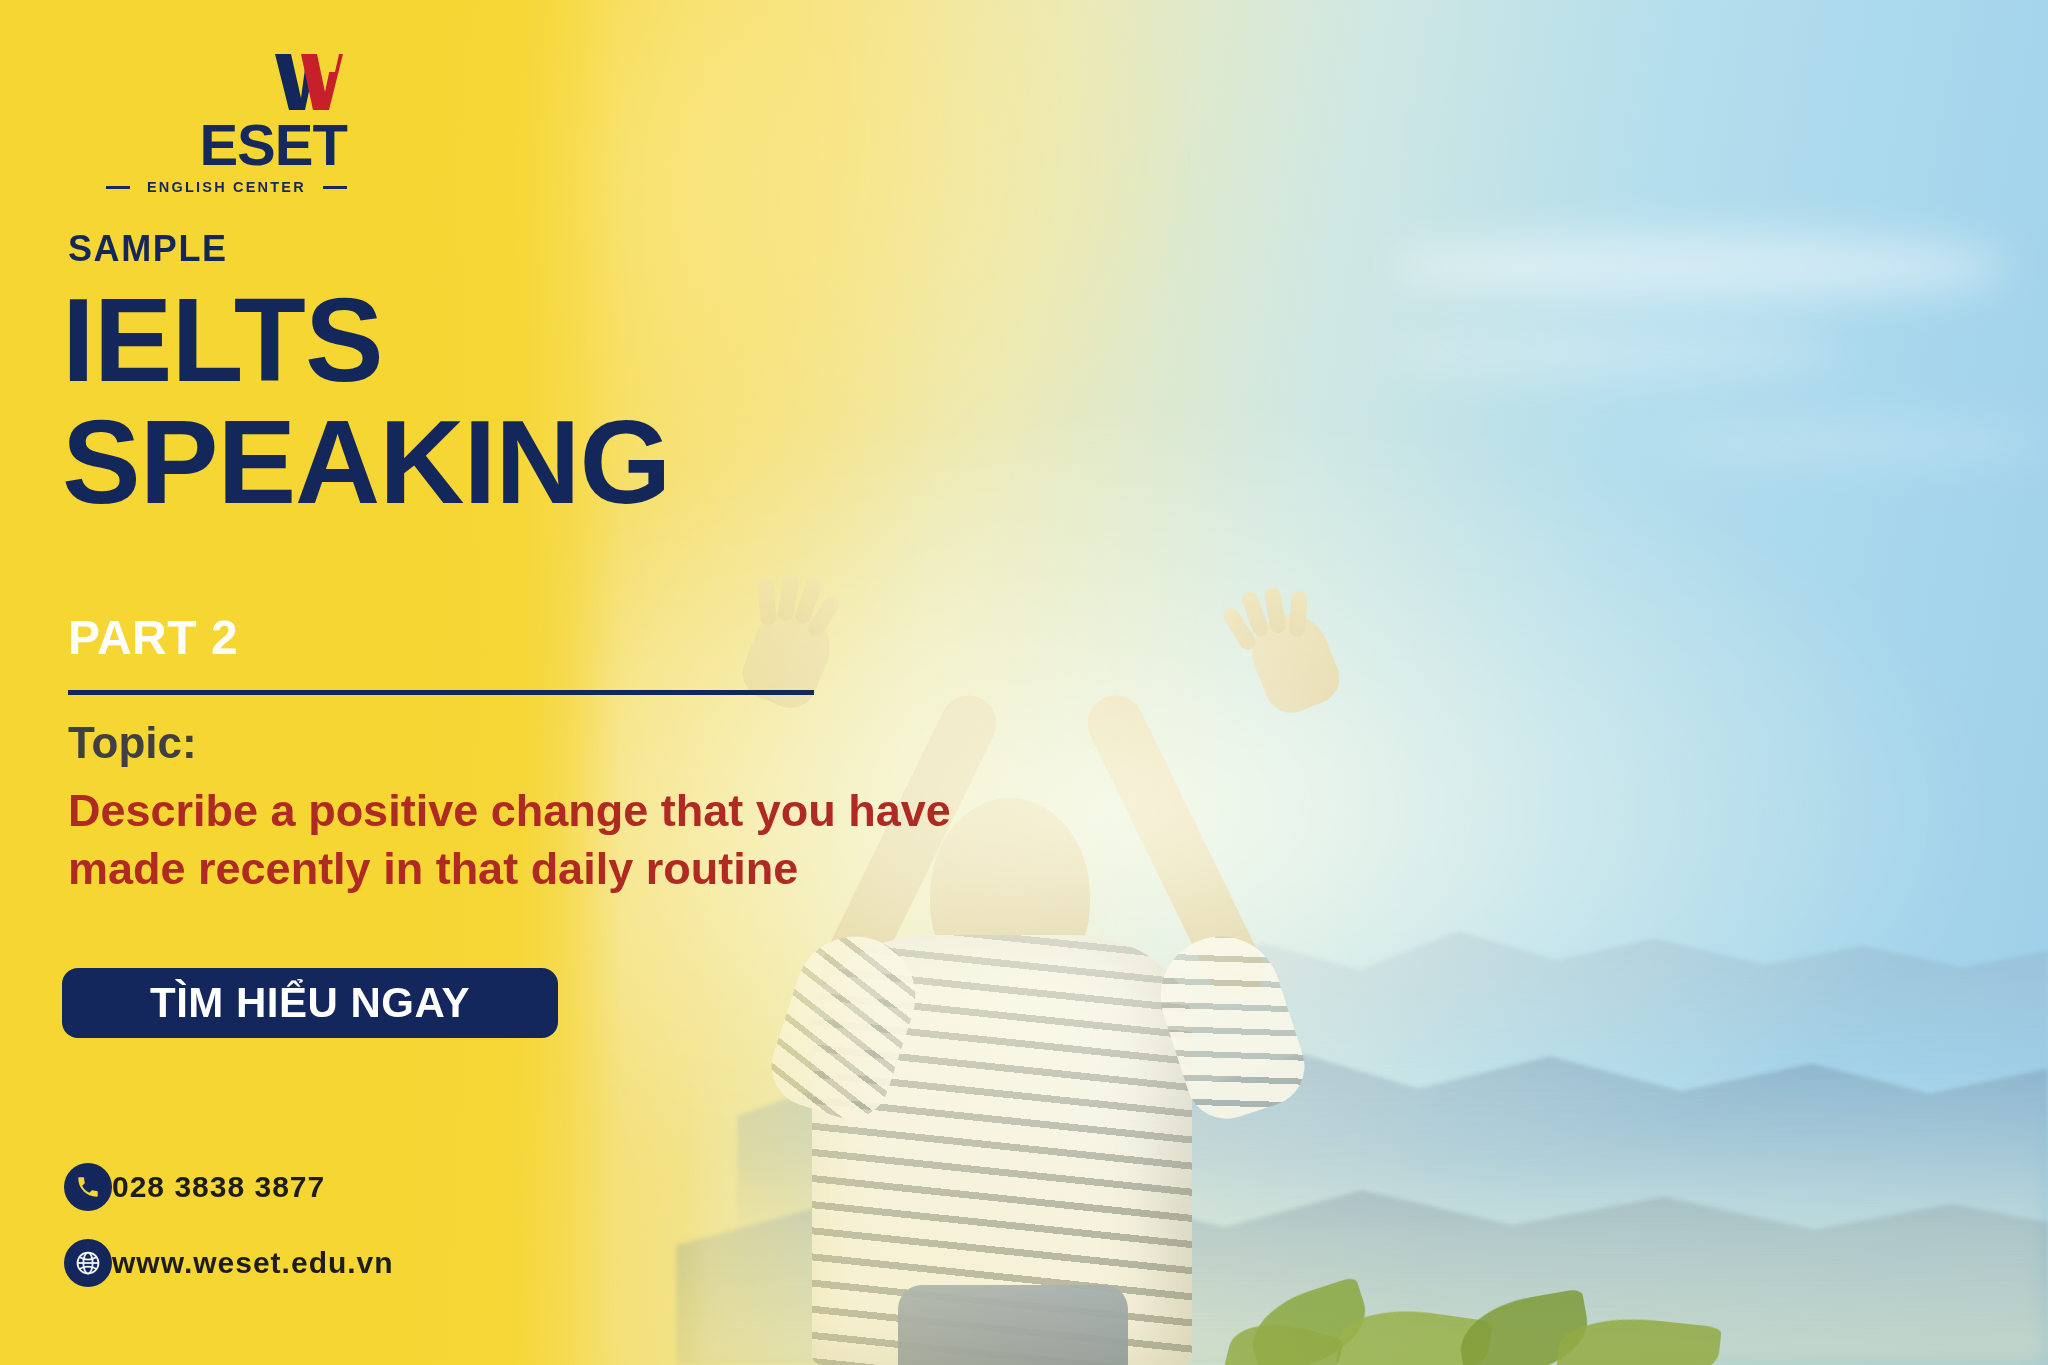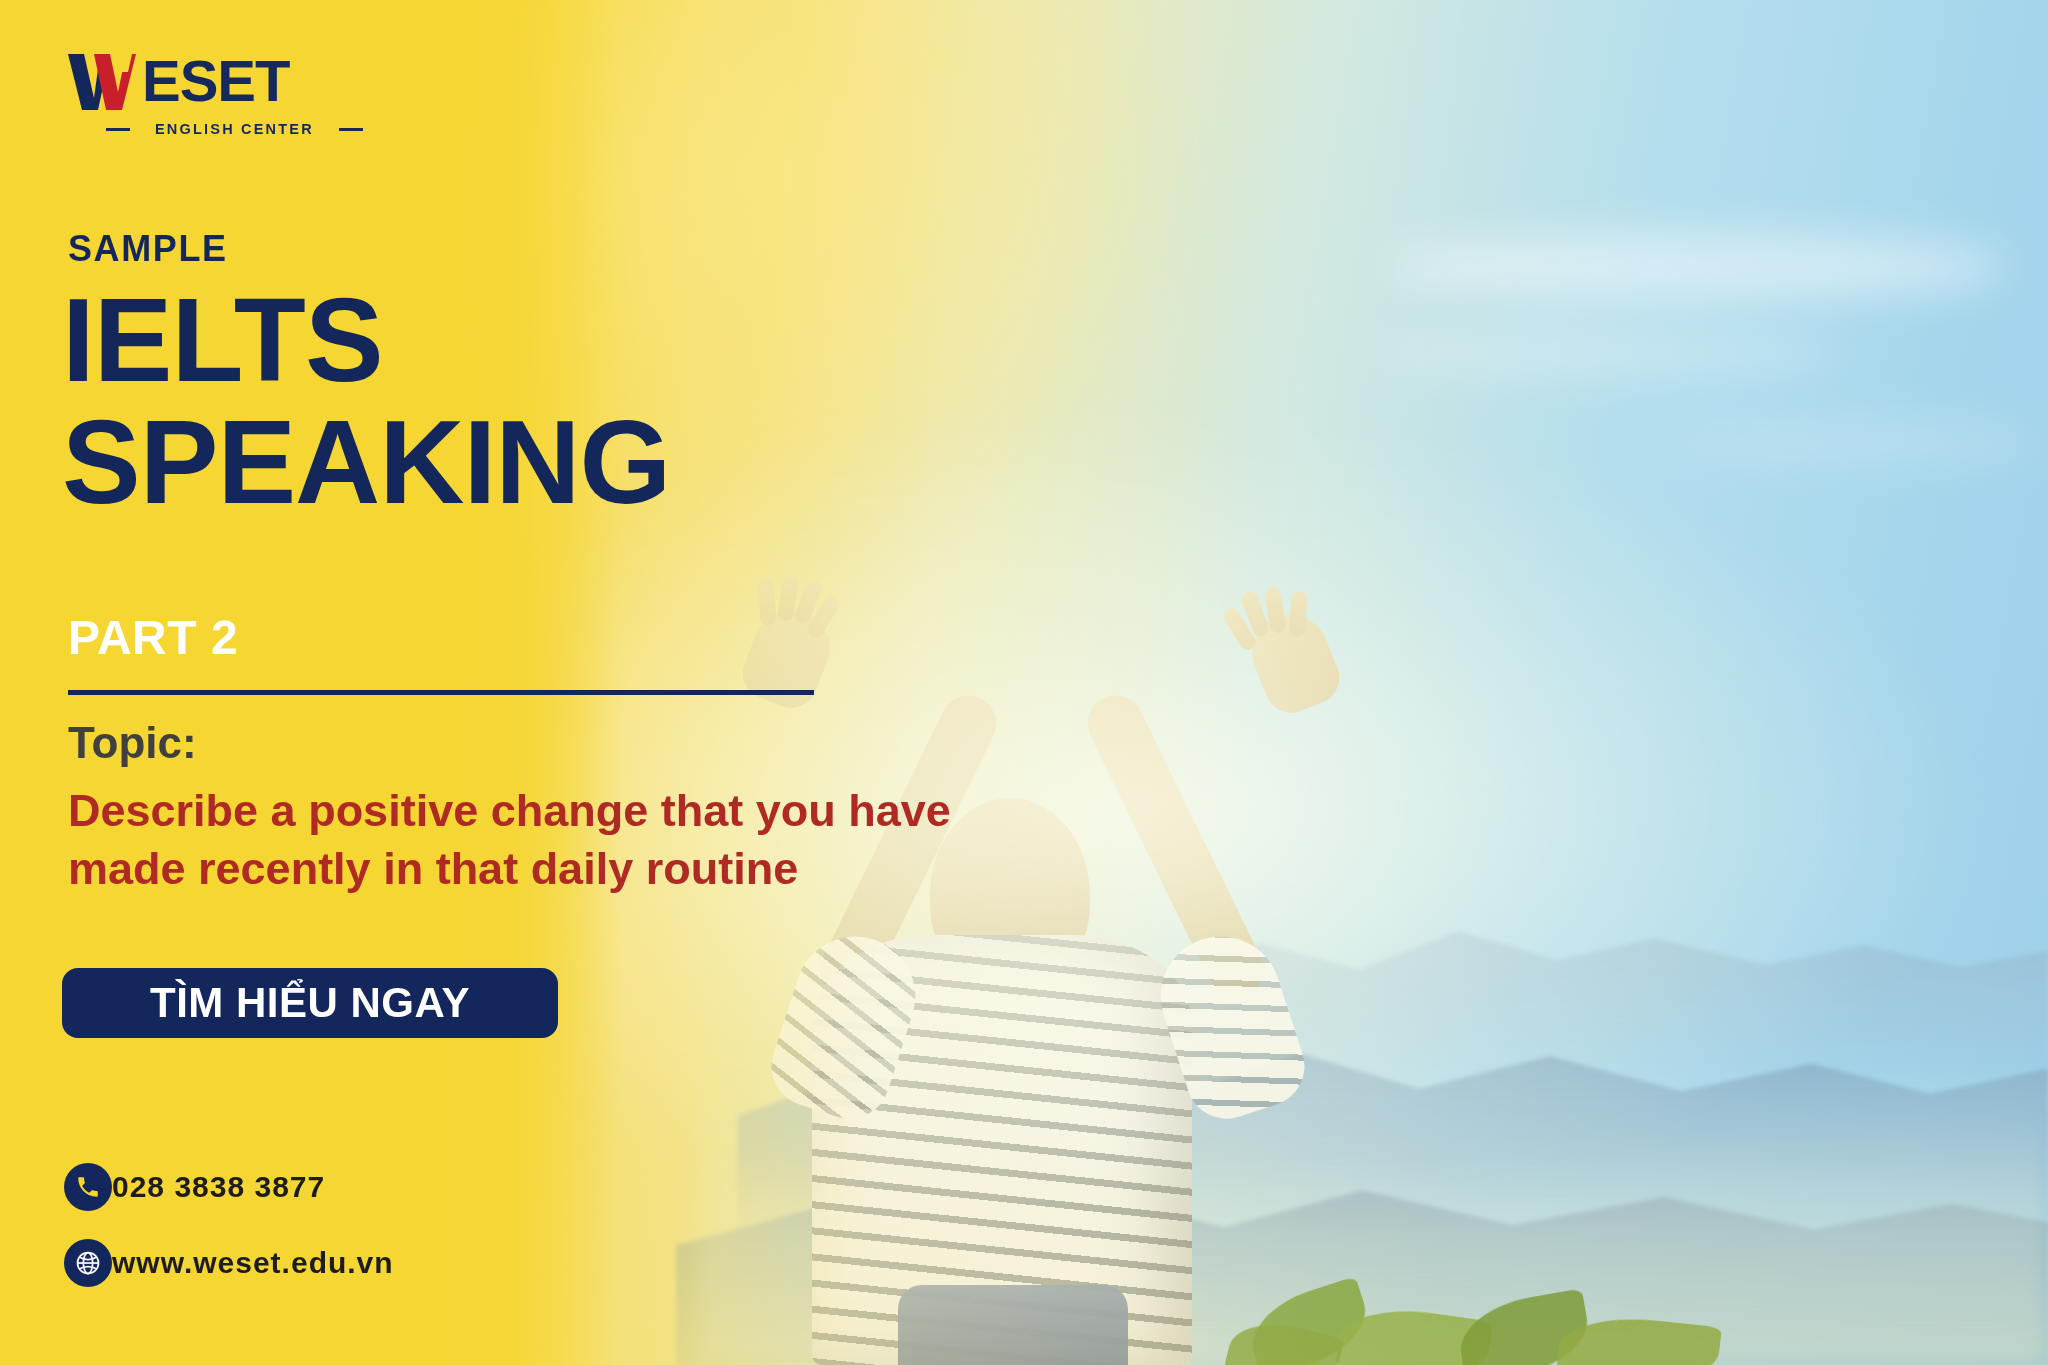--- a/index.html
+++ b/index.html
@@ -168,28 +168,28 @@
   .left-panel {
     position:absolute; left:0; top:0; bottom:0; width:620px;
     background:linear-gradient(90deg,#F6D633 0%, #F6D633 62%, rgba(246,214,51,.92) 82%, rgba(246,214,51,0) 100%);
   }
 
   
   .content { position:absolute; inset:0; }
 
   
   .logo { position:absolute; left:66px; top:52px; }
-  .logo-row { display:flex; align-items:flex-start; }
+  .logo-row { display:flex; align-items:flex-end;flex-direction:column; }
   .logo-w { display:block; }
   .logo-word {
     font-size:58px; font-weight:800; color:#16295C;
     letter-spacing:-1px; line-height:1; margin-left:2px;
   }
   .logo-tag {
-    margin-top:5px; display:flex; align-items:center; gap:25px;
+    margin-top:5px; display:flex; align-items:center; gap:17px;
     padding-left:40px;
   }
   .logo-tag .dash { width:24px; height:3px; background:#16295C; }
   .logo-tag .tag-text {
     font-size:14.5px; font-weight:700; color:#16295C; letter-spacing:2.2px;
   }
 
   
   .sample {
     position:absolute; left:68px; top:228px;

